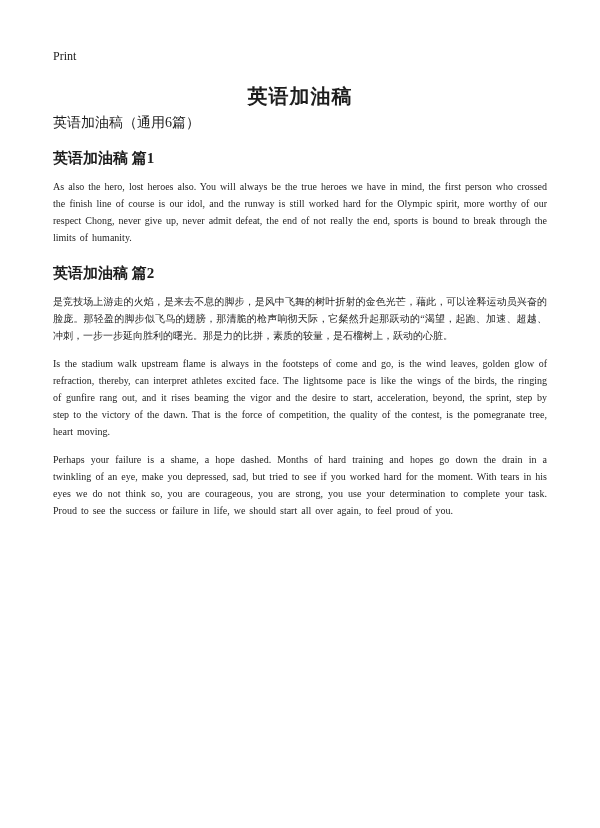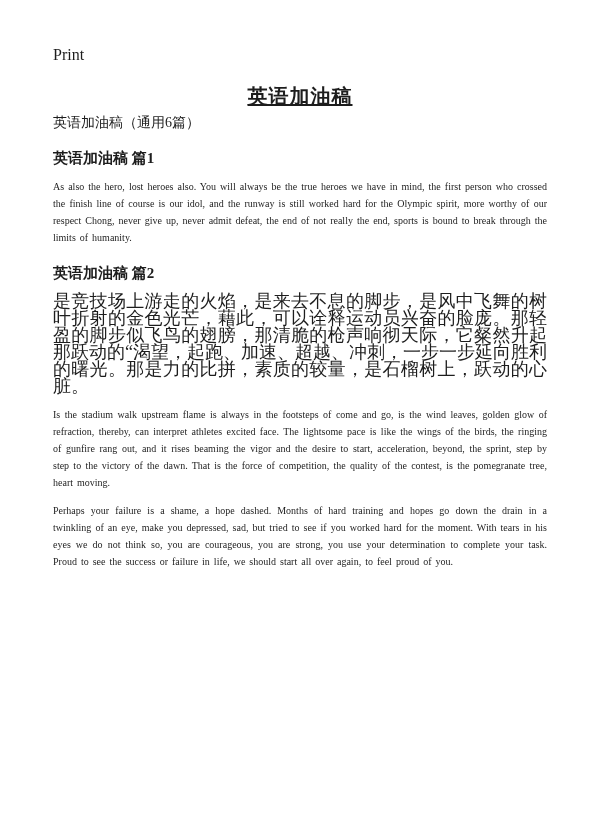--- a/index.html
+++ b/index.html
@@ -16,33 +16,32 @@
   }
   .page {
     box-sizing: border-box;
     width: 600px;
     height: 828px;
     padding: 46px 53px 0 53px;
     background: #ffffff;
   }
   .print-link {
     display: inline-block;
-    font-size: 16px;
+    font-size: 12px;
     line-height: 14px;
     color: #1d1d1d;
     cursor: pointer;
   }
   .doc-title {
     margin-top: 21px;
     text-align: center;
     font-size: 20px;
     line-height: 22px;
     font-weight: bold;
     letter-spacing: 1px;
-    text-decoration: underline;
   }
   .doc-subtitle {
     margin-top: 8px;
     font-size: 14px;
     line-height: 16px;
   }
   .section-heading {
     margin: 18px 0 0 0;
     font-size: 15px;
     line-height: 18px;
@@ -50,21 +49,21 @@
   }
   .para {
     margin: 11px 0 0 0;
     font-size: 10px;
     line-height: 17px;
     text-align: justify;
     text-justify: inter-word;
     word-spacing: 1.5px;
   }
   .para.zh {
-    font-size: 18px;
+    font-size: 10px;
     line-height: 17px;
     word-spacing: 0;
   }
 </style>
 </head>
 <body>
 
 <div class="page">
 
   <span class="print-link">Print</span>

